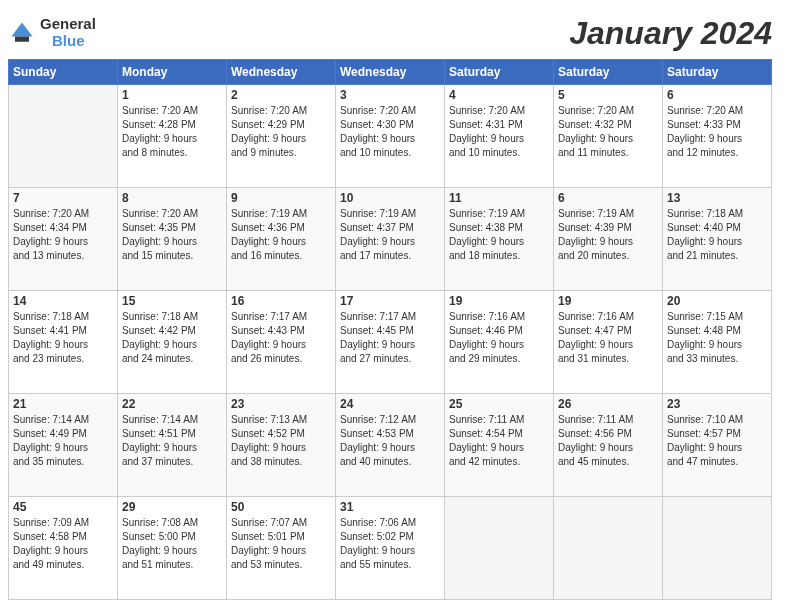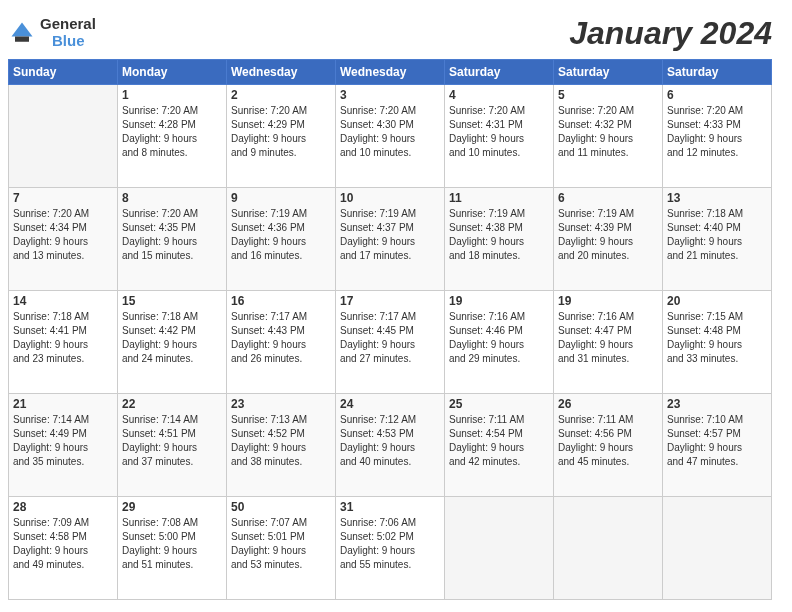--- a/index.html
+++ b/index.html
@@ -253,21 +253,21 @@
             <div class="day-number">26</div>
             <div class="cell-text">Sunrise: 7:11 AM<br>Sunset: 4:56 PM<br>Daylight: 9 hours<br>and 45 minutes.</div>
           </td>
           <td>
             <div class="day-number">23</div>
             <div class="cell-text">Sunrise: 7:10 AM<br>Sunset: 4:57 PM<br>Daylight: 9 hours<br>and 47 minutes.</div>
           </td>
         </tr>
         <tr class="week-row">
           <td>
-            <div class="day-number">28</div>
+            <div class="day-number">45</div>
             <div class="cell-text">Sunrise: 7:09 AM<br>Sunset: 4:58 PM<br>Daylight: 9 hours<br>and 49 minutes.</div>
           </td>
           <td>
             <div class="day-number">29</div>
             <div class="cell-text">Sunrise: 7:08 AM<br>Sunset: 5:00 PM<br>Daylight: 9 hours<br>and 51 minutes.</div>
           </td>
           <td>
             <div class="day-number">50</div>
             <div class="cell-text">Sunrise: 7:07 AM<br>Sunset: 5:01 PM<br>Daylight: 9 hours<br>and 53 minutes.</div>
           </td>

